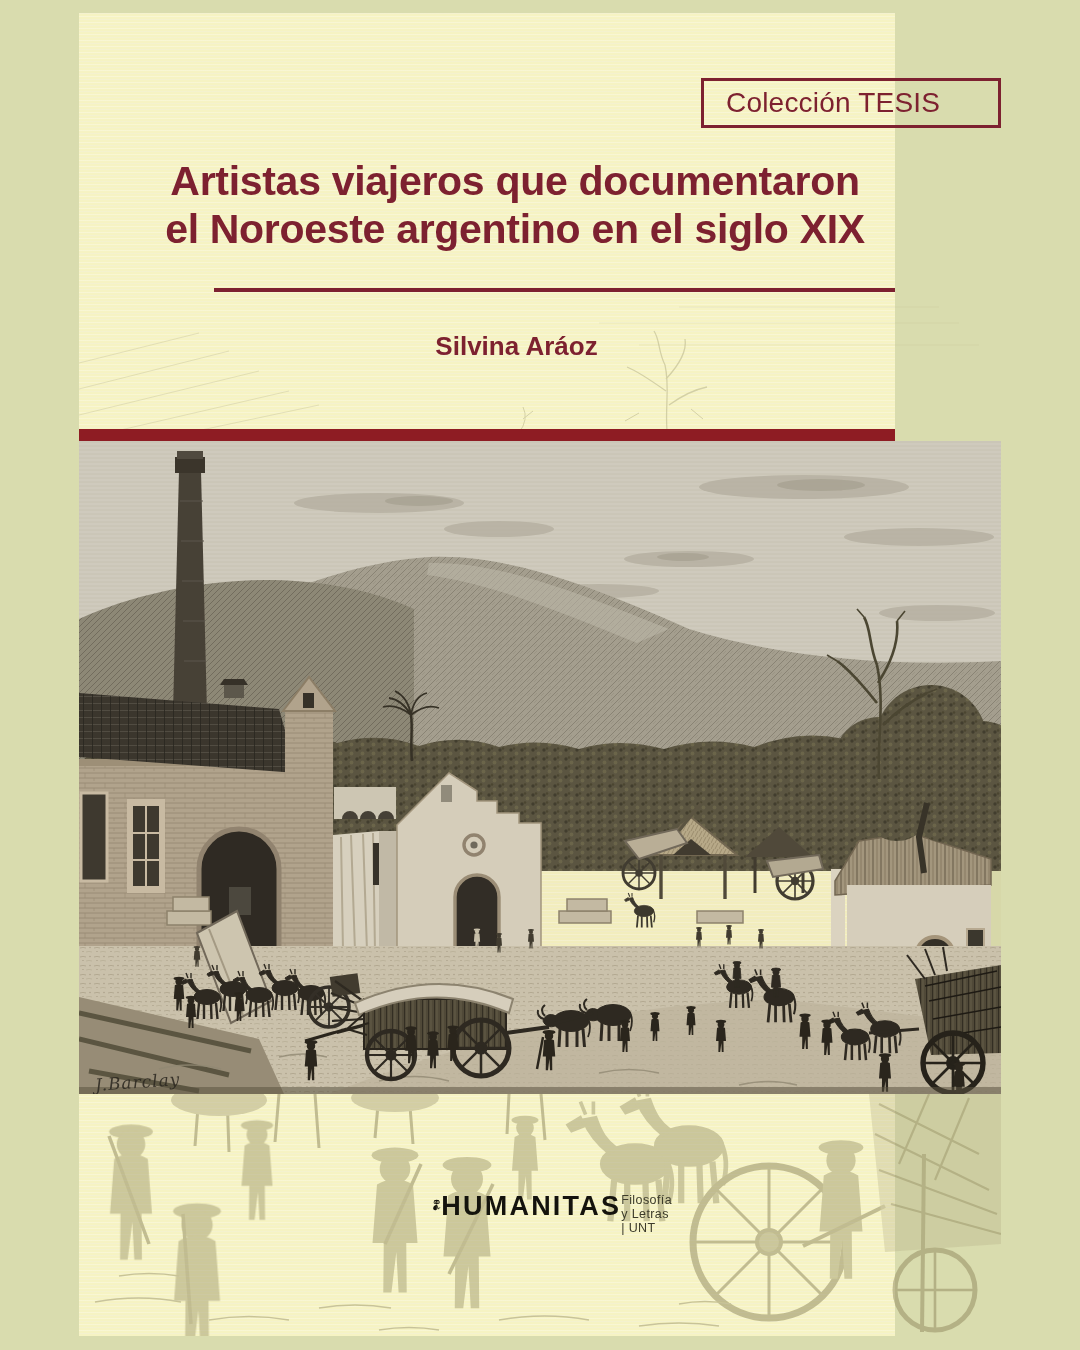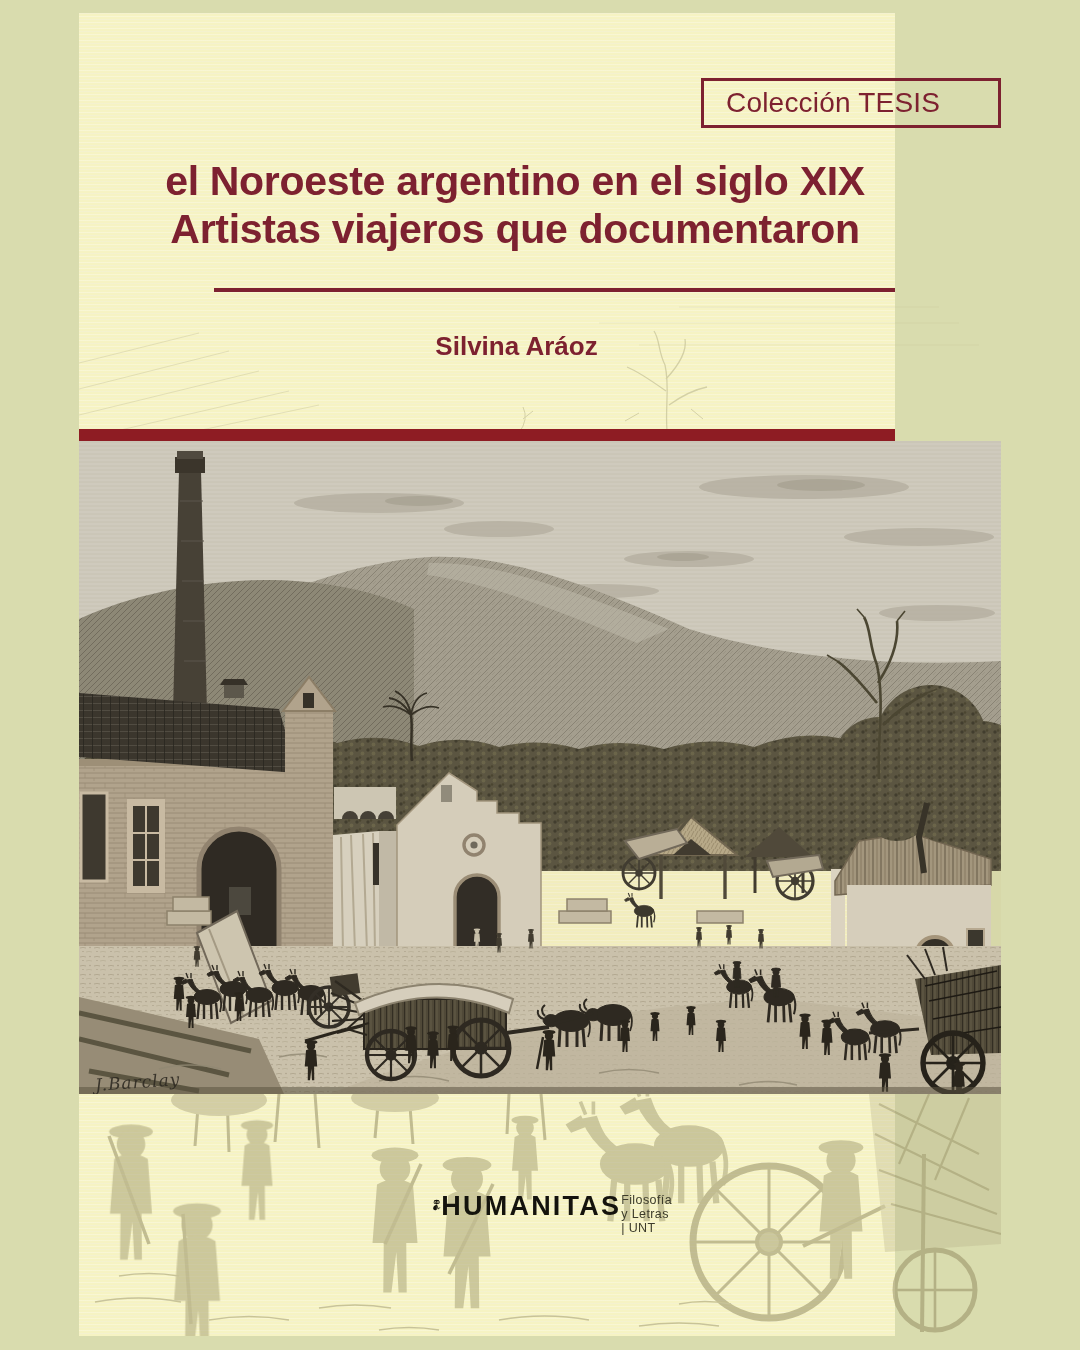--- a/index.html
+++ b/index.html
@@ -46,22 +46,22 @@
 <body>
 
 <div class="page">
   <div class="panel">
 
     <div class="badge">
       <span>Colección TESIS</span>
     </div>
 
     <h1 class="title" style="margin:0;">
+      <span>Artistas viajeros que documentaron</span>
       <span>el Noroeste argentino en el siglo XIX</span>
-      <span>Artistas viajeros que documentaron</span>
     </h1>
 
     <div class="rule"></div>
 
     <div class="author">Silvina Aráoz</div>
 
     <svg class="ghost" viewBox="0 0 922 148">
       <g stroke="#b8b48a" fill="none" opacity=".55" stroke-width="1.3">
         <path d="M588,138 C586,112 591,94 586,72 M587,98 C570,86 558,78 548,74 M587,86 C600,72 608,58 606,46 M590,112 C604,102 618,96 628,94 M586,72 C579,58 581,47 575,38"></path>
         <path d="M560,120 l-14,8 M612,116 l12,10" stroke-width="1"></path>

